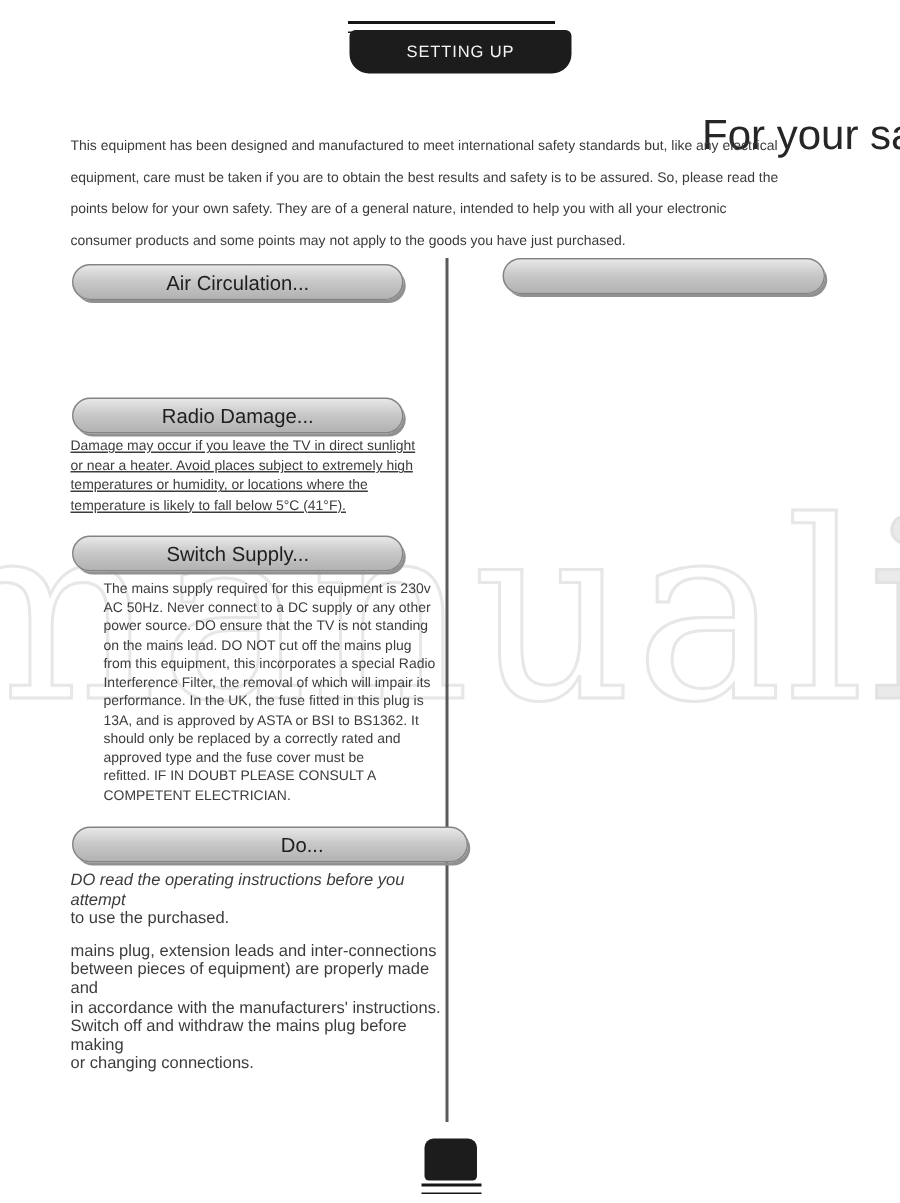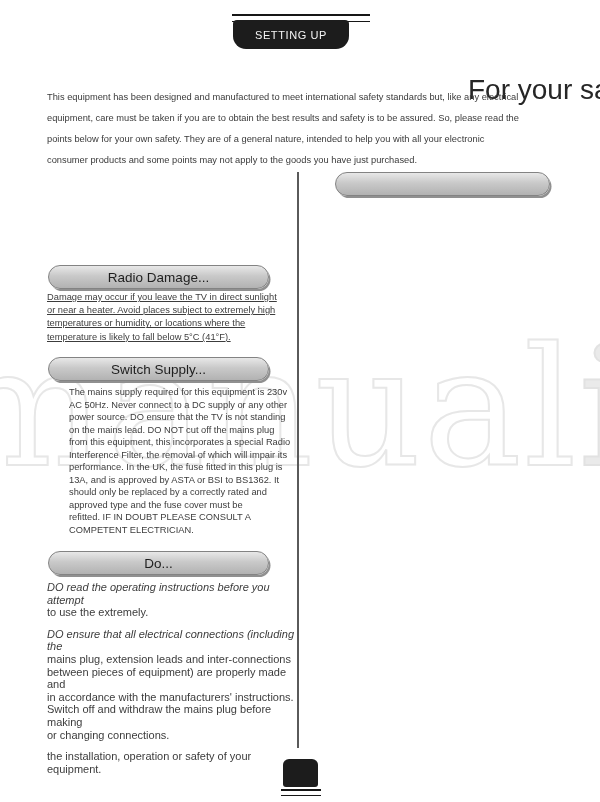--- a/index.html
+++ b/index.html
@@ -8,21 +8,21 @@
 
   
   .watermark{position:absolute;left:-52px;top:326px;z-index:0;font-family:"DejaVu Serif",serif;font-size:165px;letter-spacing:2px;white-space:nowrap;line-height:1;user-select:none;}
   .wm-outline{color:#ffffff;-webkit-text-stroke:2px #e7e7e7;}
   .wm-fill{color:#eaeaea;-webkit-text-stroke:2px #e2e2e2;}
 
   .layer{position:absolute;z-index:1;}
 
   
   .top-tab-lines{left:232px;top:14px;width:138px;height:5px;border-top:2px solid #161616;border-bottom:1px solid #161616;}
-  .top-tab{left:233px;top:20px;width:116px;height:29px;background:#1c1c1c;border-radius:4px 4px 13px 13px;display:flex;align-items:center;justify-content:center;color:#f5f5f5;font-size:11px;letter-spacing:0.6px;}
+  .top-tab{left:233px;top:20px;width:148px;height:29px;background:#1c1c1c;border-radius:4px 4px 13px 13px;display:flex;align-items:center;justify-content:center;color:#f5f5f5;font-size:11px;letter-spacing:0.6px;}
 
   
   .page-heading{left:468px;top:74px;font-size:28px;color:#262626;white-space:nowrap;}
 
   
   .intro{left:47px;top:87px;width:520px;font-size:9.3px;line-height:21px;color:#3a3a3a;white-space:pre-line;}
 
   
   .pill{position:absolute;z-index:1;left:48px;width:219px;height:22px;border-radius:12px;border:1px solid #838383;background:linear-gradient(180deg,#e8e8e8 0%,#c9c9c9 45%,#b2b2b2 100%);box-shadow:2px 2.5px 0 -0.5px #909090;display:flex;align-items:center;justify-content:center;font-size:13.5px;color:#1e1e1e;}
   .pill-right{left:335px;top:172px;width:213px;}
@@ -59,20 +59,23 @@
 
   <div class="layer page-heading">For your sa</div>
 
   <div class="layer intro">This equipment has been designed and manufactured to meet international safety standards but, like any electrical
 equipment, care must be taken if you are to obtain the best results and safety is to be assured. So, please read the
 points below for your own safety. They are of a general nature, intended to help you with all your electronic
 consumer products and some points may not apply to the goods you have just purchased.</div>
 
   <div class="layer divider"></div>
 
+  <div class="pill" style="top:176px;">
+    <span>Air Circulation...</span>
+  </div>
 
   <div class="pill" style="top:265px;">
     <span>Radio Damage...</span>
   </div>
   <div class="body-text lh13" style="top:291px;text-decoration:underline;">Damage may occur if you leave the TV in direct sunlight
 or near a heater. Avoid places subject to extremely high
 temperatures or humidity, or locations where the
 temperature is likely to fall below 5°C (41°F).</div>
 
   <div class="pill" style="top:357px;">
@@ -84,38 +87,36 @@
 on the mains lead. DO NOT cut off the mains plug
 from this equipment, this incorporates a special Radio
 Interference Filter, the removal of which will impair its
 performance. In the UK, the fuse fitted in this plug is
 13A, and is approved by ASTA or BSI to BS1362. It
 should only be replaced by a correctly rated and
 approved type and the fuse cover must be
 refitted. IF IN DOUBT PLEASE CONSULT A
 COMPETENT ELECTRICIAN.</div>
 
-  <div class="pill" style="top:551px;">
+  <div class="pill" style="top:551px;padding-left:43px;">
     <span>Do...</span>
   </div>
   <div class="layer do-body">
     <p class="do-para">
       <span class="do-lead">DO read the operating instructions before you attempt</span>
-      <span class="do-rest">to use the extremely.</span>
+      <span class="do-rest">to use the purchased.</span>
     </p>
     <p class="do-para">
-      <span class="do-lead">DO ensure that all electrical connections (including the</span>
       <span class="do-rest">mains plug, extension leads and inter-connections
 between pieces of equipment) are properly made and
 in accordance with the manufacturers' instructions.
 Switch off and withdraw the mains plug before making
 or changing connections.</span>
     </p>
     <p class="do-para">
-      <span class="do-rest">the installation, operation or safety of your equipment.</span>
     </p>
   </div>
 
   <div class="pill pill-right"></div>
 
   <div class="layer bottom-tab"></div>
   <div class="layer bottom-tab-lines"></div>
 
 </div>
 

